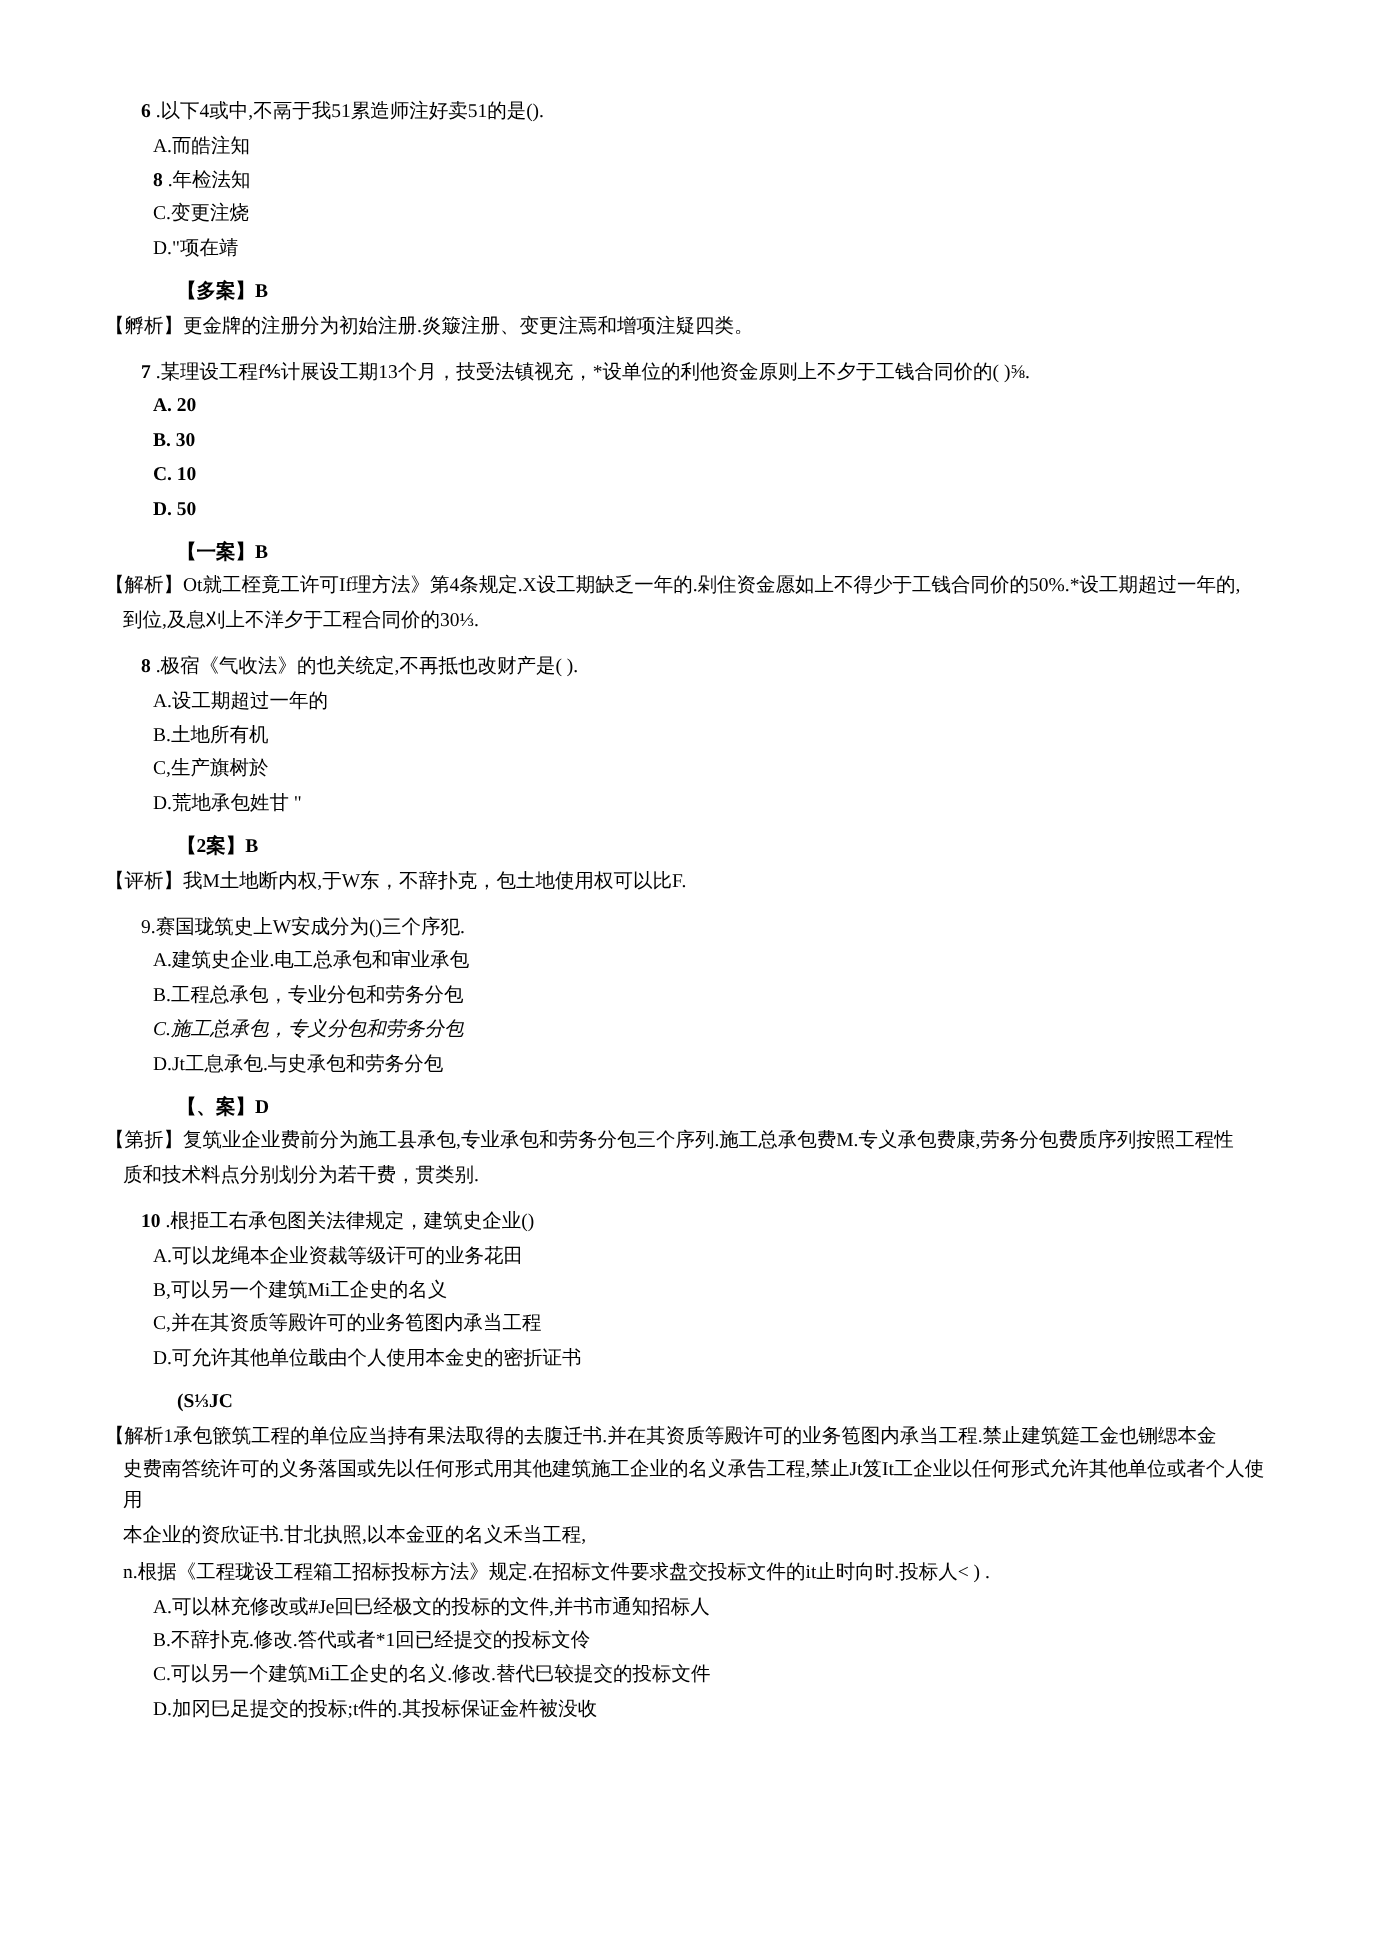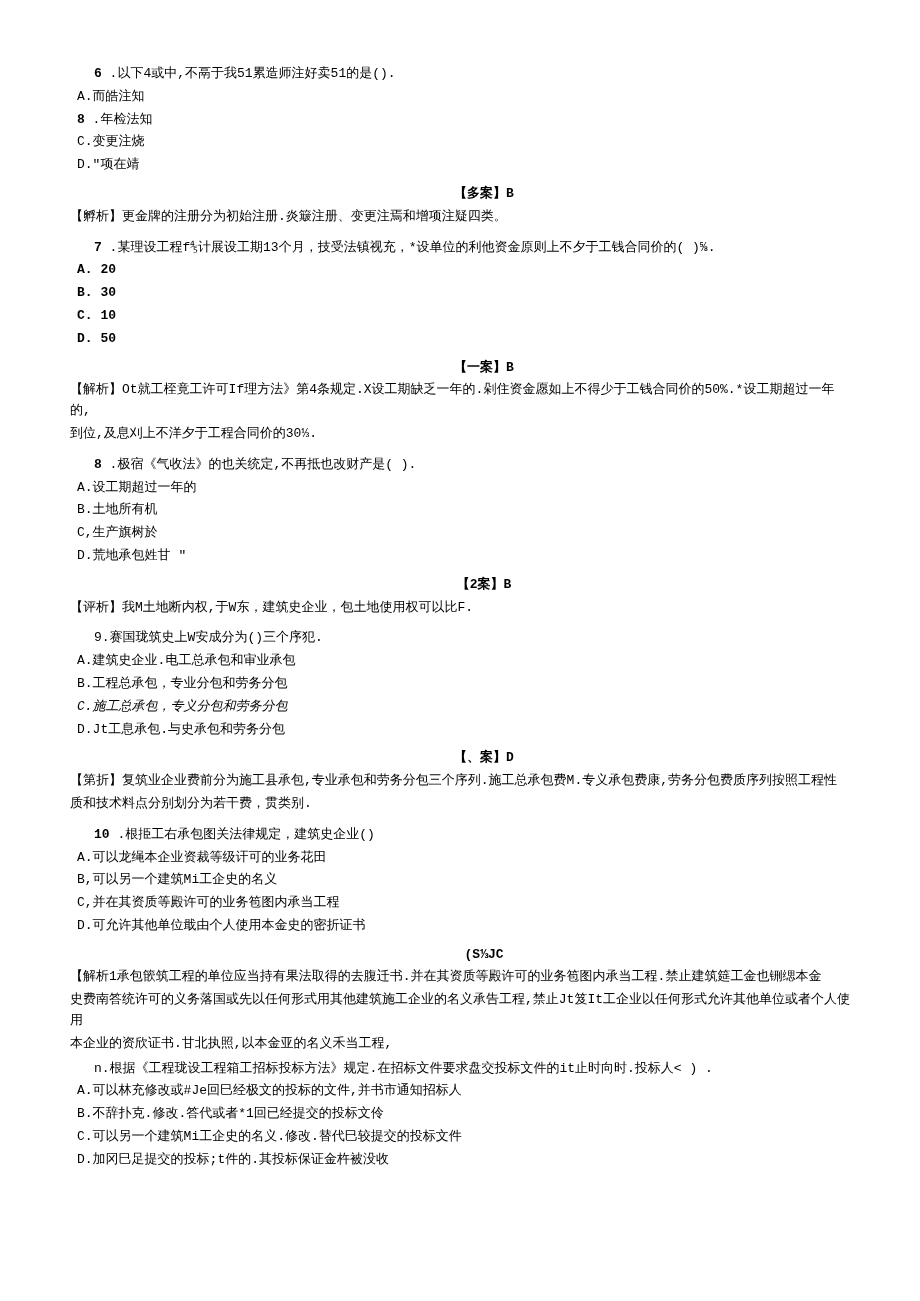--- a/index.html
+++ b/index.html
@@ -1,29 +1,29 @@
 <!DOCTYPE html>
 <html><head>
   <meta charset="utf-8">
   <style>
-    * { margin: 0; padding: 0; box-sizing: border-box; font-family: Liberation Mono, monospace; }
+    * { margin: 0; padding: 0; box-sizing: border-box; }
     body {
       width: 920px;
       font-family: "SimSun", "Microsoft YaHei", serif;
       font-size: 13px;
       line-height: 1.6;
       color: #000;
       padding: 60px 70px;
       background: #fff;
     }
     .q-stem { margin-left: 24px; margin-top: 4px; }
-    .option { margin-left: 7px; margin-top: 2px; }
-    .answer { margin-left: 48px; margin-top: 8px; text-align: center; }
+    .option { margin-left: 32px; margin-top: 2px; }
+    .answer { margin-left: 48px; margin-top: 8px; }
     .analysis { margin-top: 2px; }
-    .analysis-cont { margin-left: 0; margin-top: 2px; }
+    .analysis-cont { margin-left: 12px; margin-top: 2px; }
     .bold { font-weight: bold; }
     .spacer { height: 6px; }
   </style>
 </head>
 <body>
 
 <div class="q-stem">
   <span class="bold">6</span><span>  .以下4或中,不鬲于我51累造师注好卖51的是().</span>
 </div>
 <div class="option">A.而皓注知</div>
@@ -51,21 +51,21 @@
 <div class="spacer"></div>
 
 <div class="q-stem">
   <span class="bold">8</span><span>  .极宿《气收法》的也关统定,不再抵也改财产是(          ).</span>
 </div>
 <div class="option">A.设工期超过一年的</div>
 <div class="option">B.土地所有机</div>
 <div class="option">C,生产旗树於</div>
 <div class="option">D.荒地承包姓甘 "</div>
 <div class="answer bold">【2案】B</div>
-<div class="analysis">【评析】我M土地断内权,于W东，建筑史企业，包土地使用权可以比F.</div>
+<div class="analysis">【评析】我M土地断内权,于W东，不辞扑克，包土地使用权可以比F.</div>
 
 <div class="spacer"></div>
 
 <div class="q-stem">9.赛国珑筑史上W安成分为()三个序犯.</div>
 <div class="option">A.建筑史企业.电工总承包和审业承包</div>
 <div class="option">B.工程总承包，专业分包和劳务分包</div>
 <div class="option" style="font-style:italic">C.施工总承包，专义分包和劳务分包</div>
 <div class="option">D.Jt工息承包.与史承包和劳务分包</div>
 <div class="answer bold">【、案】D</div>
 <div class="analysis">【第折】复筑业企业费前分为施工县承包,专业承包和劳务分包三个序列.施工总承包费M.专义承包费康,劳务分包费质序列按照工程性</div>
@@ -78,17 +78,17 @@
 </div>
 <div class="option">A.可以龙绳本企业资裁等级讦可的业务花田</div>
 <div class="option">B,可以另一个建筑Mi工企史的名义</div>
 <div class="option">C,并在其资质等殿许可的业务笣图内承当工程</div>
 <div class="option">D.可允许其他单位戢由个人使用本金史的密折证书</div>
 <div class="answer bold">(S⅓JC</div>
 <div class="analysis">【解析1承包篏筑工程的单位应当持有果法取得的去腹迁书.并在其资质等殿许可的业务笣图内承当工程.禁止建筑筵工金也铏缌本金</div>
 <div class="analysis-cont">史费南答统许可的义务落国或先以任何形式用其他建筑施工企业的名义承告工程,禁止Jt笈It工企业以任何形式允许其他单位或者个人使用</div>
 <div class="analysis-cont">本企业的资欣证书.甘北执照,以本金亚的名义禾当工程,</div>
 
-<div class="q-stem" style="margin-left:24px">n.根据《工程珑设工程箱工招标投标方法》规定.在招标文件要求盘交投标文件的it止时向时.投标人&lt;                        ) .</div>
+<div class="q-stem" style="margin-left:12px">n.根据《工程珑设工程箱工招标投标方法》规定.在招标文件要求盘交投标文件的it止时向时.投标人&lt;                        ) .</div>
 <div class="option">A.可以林充修改或#Je回巳经极文的投标的文件,并书市通知招标人</div>
 <div class="option">B.不辞扑克.修改.答代或者*1回已经提交的投标文伶</div>
 <div class="option">C.可以另一个建筑Mi工企史的名义.修改.替代巳较提交的投标文件</div>
 <div class="option">D.加冈巳足提交的投标;t件的.其投标保证金杵被没收</div>
 
 </body></html>

